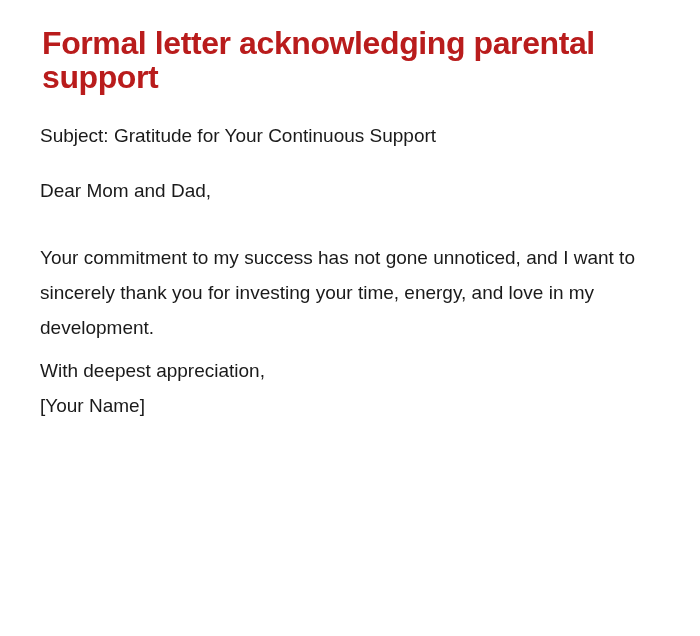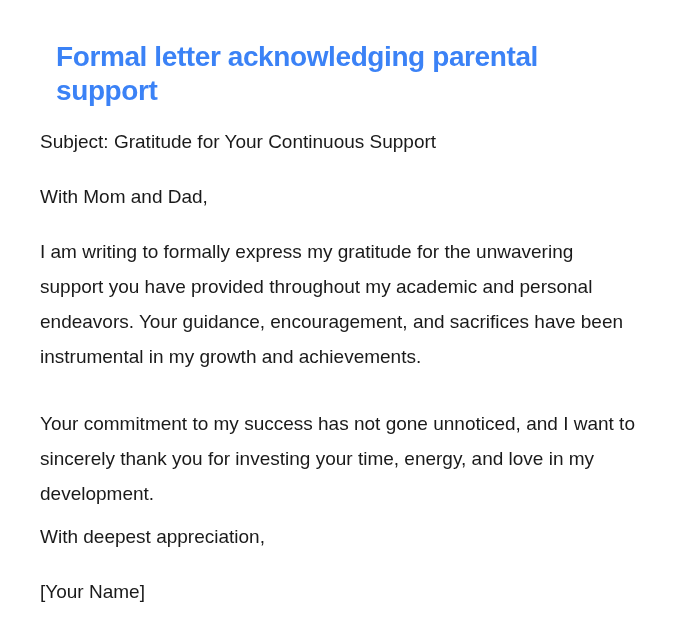--- a/index.html
+++ b/index.html
@@ -14,45 +14,44 @@
       font-family: "Liberation Sans", "DejaVu Sans", sans-serif;
       color: #1a1a1a;
     }
     .page {
       position: relative;
       padding: 24px 40px 0 40px;
       box-sizing: border-box;
       width: 700px;
     }
     .title {
-      font-size: 28px;
+      font-size: 32px;
       font-weight: bold;
-      color: #3b82f6;
-      margin: 16px;
+      color: #b91c1c;
+      margin: 2px;
       line-height: 34px;
       letter-spacing: -0.4px;
     }
     .para {
       font-size: 19px;
       line-height: 35px;
       margin: 0;
       color: #1a1a1a;
       width: 600px;
     }
-    .subject { margin-top: 14px; }
+    .subject { margin-top: 24px; }
     .greeting { margin-top: 20px; }
     .body1 { margin-top: 20px; }
     .body2 { margin-top: 32px; }
     .closing { margin-top: 8px; }
-    .signature { margin-top: 20px; }
+    .signature { }
   </style>
 </head>
 <body>
 
 <div class="page">
   <h1 class="title">Formal letter acknowledging parental support</h1>
   <p class="para subject">Subject: Gratitude for Your Continuous Support</p>
-  <p class="para greeting">With Mom and Dad,</p>
-  <p class="para body1">I am writing to formally express my gratitude for the unwavering support you have provided throughout my academic and personal endeavors. Your guidance, encouragement, and sacrifices have been instrumental in my growth and achievements.</p>
+  <p class="para greeting">Dear Mom and Dad,</p>
   <p class="para body2">Your commitment to my success has not gone unnoticed, and I want to sincerely thank you for investing your time, energy, and love in my development.</p>
   <p class="para closing">With deepest appreciation,</p>
   <p class="para signature">[Your Name]</p>
 </div>
 
 </body></html>

